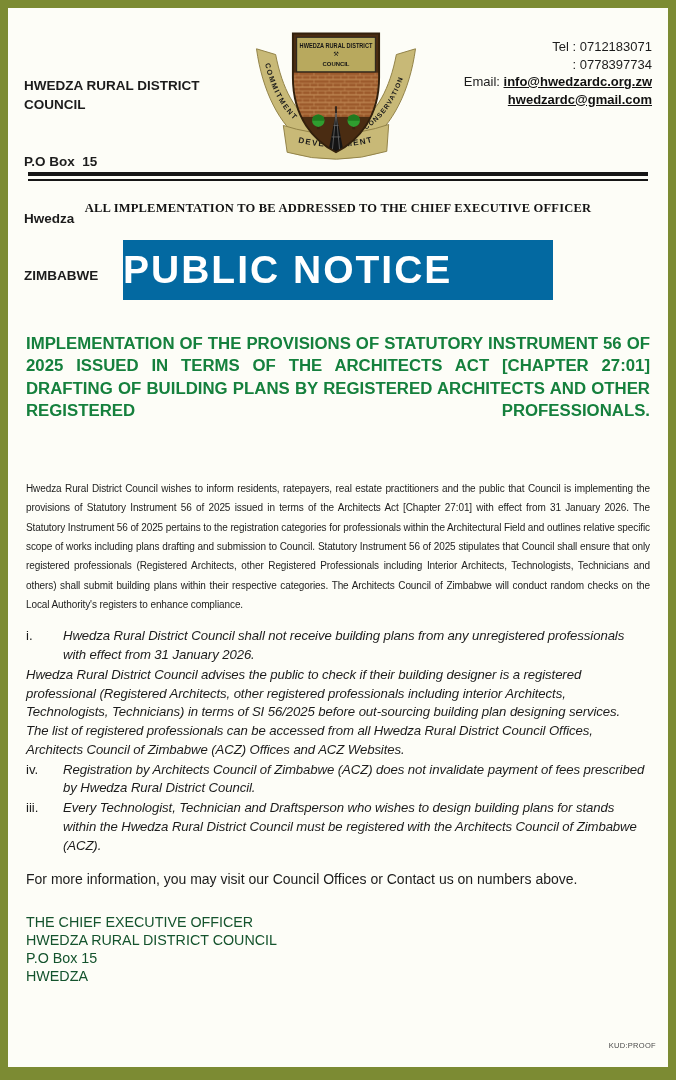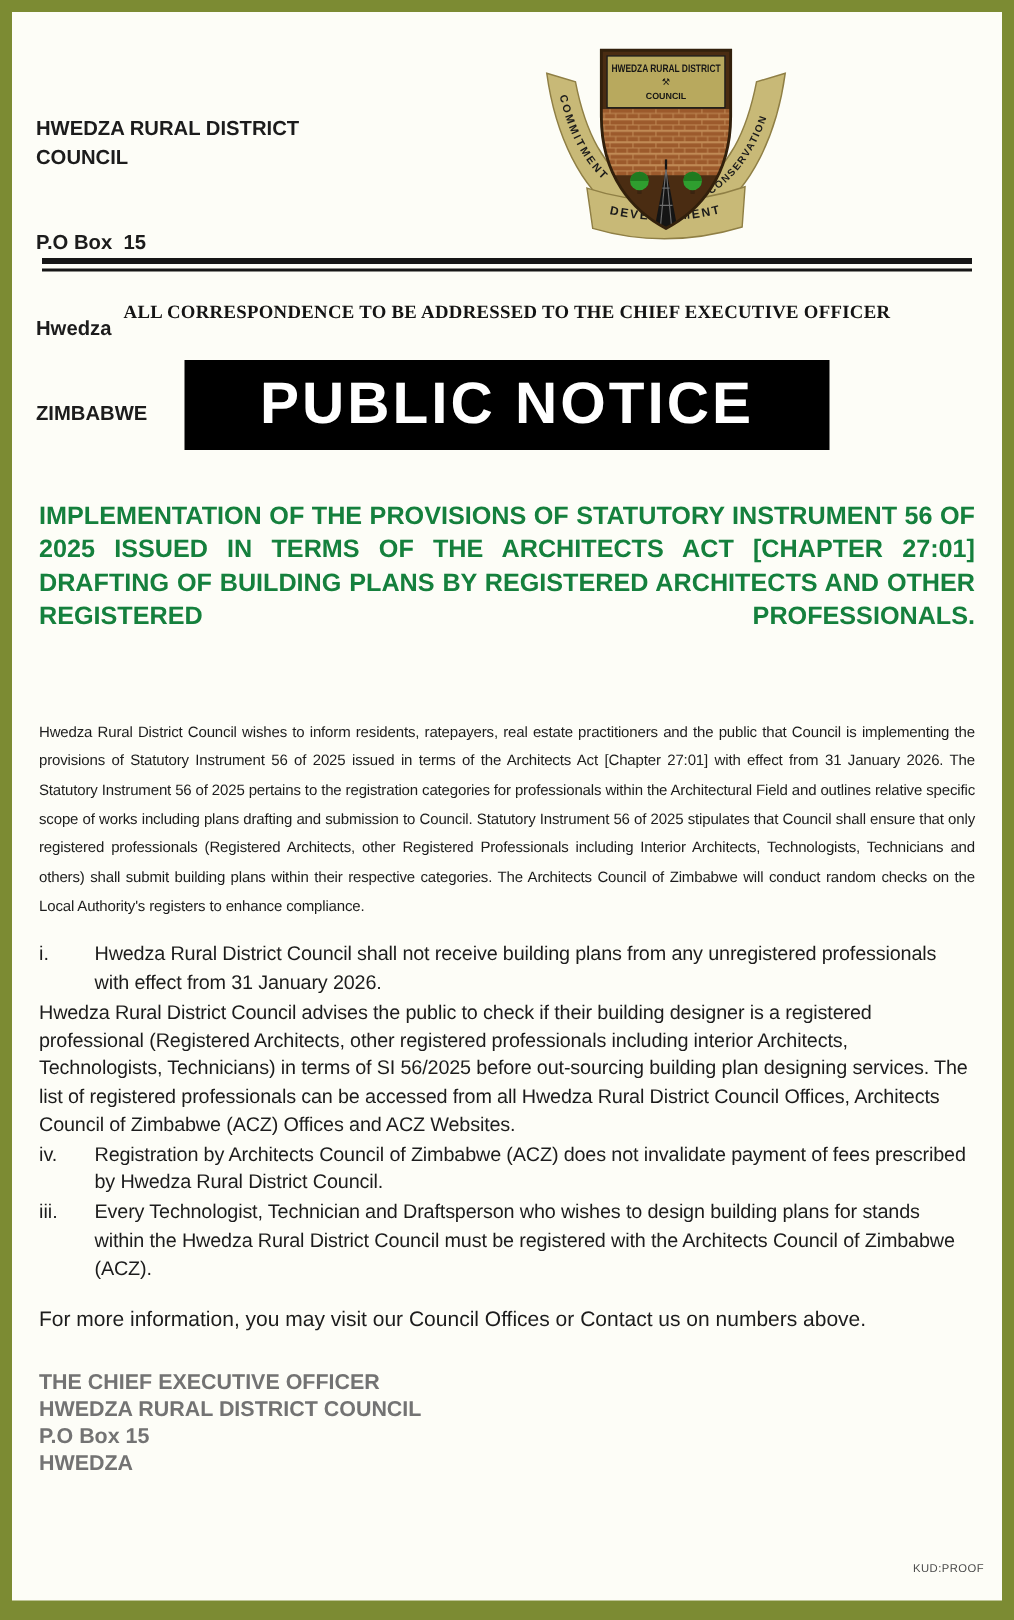--- a/index.html
+++ b/index.html
@@ -55,22 +55,22 @@
     font-weight:bold;
     font-size:12.5px;
     letter-spacing:0.2px;
     color:#141414;
   }
 
   
   .banner {
     margin:24px auto 0 auto;
     width:430px; height:60px;
-    background:#000000;
-    display:flex; align-items:center; justify-content:center;
+    background:#0369a1;
+    display:flex; align-items:center; justify-content:flex-start;
   }
   .banner-text {
     color:#ffffff; font-weight:bold;
     font-size:39px; letter-spacing:2px;
   }
 
   
   .heading {
     margin:33px 2px 0 2px;
     font-weight:bold;
@@ -93,30 +93,31 @@
   .list-item { display:flex; margin-bottom:1px; }
   .list-num {
     width:37px; flex:none;
     font-size:13.2px; line-height:18.8px;
   }
   .list-text {
     flex:1;
     font-size:13.2px; line-height:18.8px;
     letter-spacing:-0.1px;
     padding-right:4px;
+    font-style:italic;
   }
 
   .moreinfo { margin:15px 2px 0 2px; font-size:14px; }
 
   
   .signature {
     margin:26px 2px 0 2px;
-    font-weight:bold;
+    font-weight:normal;
     font-size:14.3px; line-height:18px;
-    color:#737373;
+    color:#14532d;
   }
 
   .proof {
     position:absolute; right:12px; bottom:17px;
     font-size:7.5px; color:#4a4a4a; letter-spacing:0.3px;
   }
 
   
   .logo-svg text { font-family:"Liberation Sans", sans-serif; }
 </style>
@@ -198,25 +199,42 @@
               <rect x="54" y="20" width="82" height="36" fill="#b8a95e" stroke="#1c1c1c" stroke-width="0.9"></rect>
               <text x="95" y="31" text-anchor="middle" font-size="7.6" font-weight="bold" fill="#151515" textLength="76" lengthAdjust="spacingAndGlyphs">HWEDZA RURAL DISTRICT</text>
               <text x="95" y="40" text-anchor="middle" font-size="6.5" fill="#151515">⚒</text>
               <text x="95" y="50" text-anchor="middle" font-size="6.2" font-weight="bold" fill="#151515">COUNCIL</text>
             </g>
             <path d="M50,16 H140 V62 C140,104 118,128 95,140 C72,128 50,104 50,62 Z" fill="none" stroke="#32200c" stroke-width="2"></path>
           </g>
         </svg>
       </div>
 
+      <div class="contact">
+        <div>
+          <span>Tel :</span>
+          <span>0712183071</span>
+        </div>
+        <div>
+          <span>:</span>
+          <span>0778397734</span>
+        </div>
+        <div>
+          <span>Email:</span>
+          <a class="em">info@hwedzardc.org.zw</a>
+        </div>
+        <div>
+          <a class="em">hwedzardc@gmail.com</a>
+        </div>
+      </div>
     </div>
 
     <div class="rule"></div>
 
-    <div class="corr">ALL CORRESPONDENCE TO BE ADDRESSED TO THE CHIEF EXECUTIVE OFFICER</div>
+    <div class="corr">ALL IMPLEMENTATION TO BE ADDRESSED TO THE CHIEF EXECUTIVE OFFICER</div>
 
     <div class="banner">
       <span class="banner-text">PUBLIC NOTICE</span>
     </div>
 
     <div class="heading">IMPLEMENTATION OF THE PROVISIONS OF STATUTORY INSTRUMENT 56 OF 2025 ISSUED IN TERMS OF THE ARCHITECTS ACT [CHAPTER 27:01] DRAFTING OF BUILDING PLANS BY REGISTERED ARCHITECTS AND OTHER REGISTERED PROFESSIONALS.</div>
 
     <div class="bodytext">Hwedza Rural District Council wishes to inform residents, ratepayers, real estate practitioners and the public that Council is implementing the provisions of Statutory Instrument 56 of 2025 issued in terms of the Architects Act [Chapter 27:01] with effect from 31 January 2026. The Statutory Instrument 56 of 2025 pertains to the registration categories for professionals within the Architectural Field and outlines relative specific scope of works including plans drafting and submission to Council. Statutory Instrument 56 of 2025 stipulates that Council shall ensure that only registered professionals (Registered Architects, other Registered Professionals including Interior Architects, Technologists, Technicians and others) shall submit building plans within their respective categories. The Architects Council of Zimbabwe will conduct random checks on the Local Authority's registers to enhance compliance.</div>
 
 

